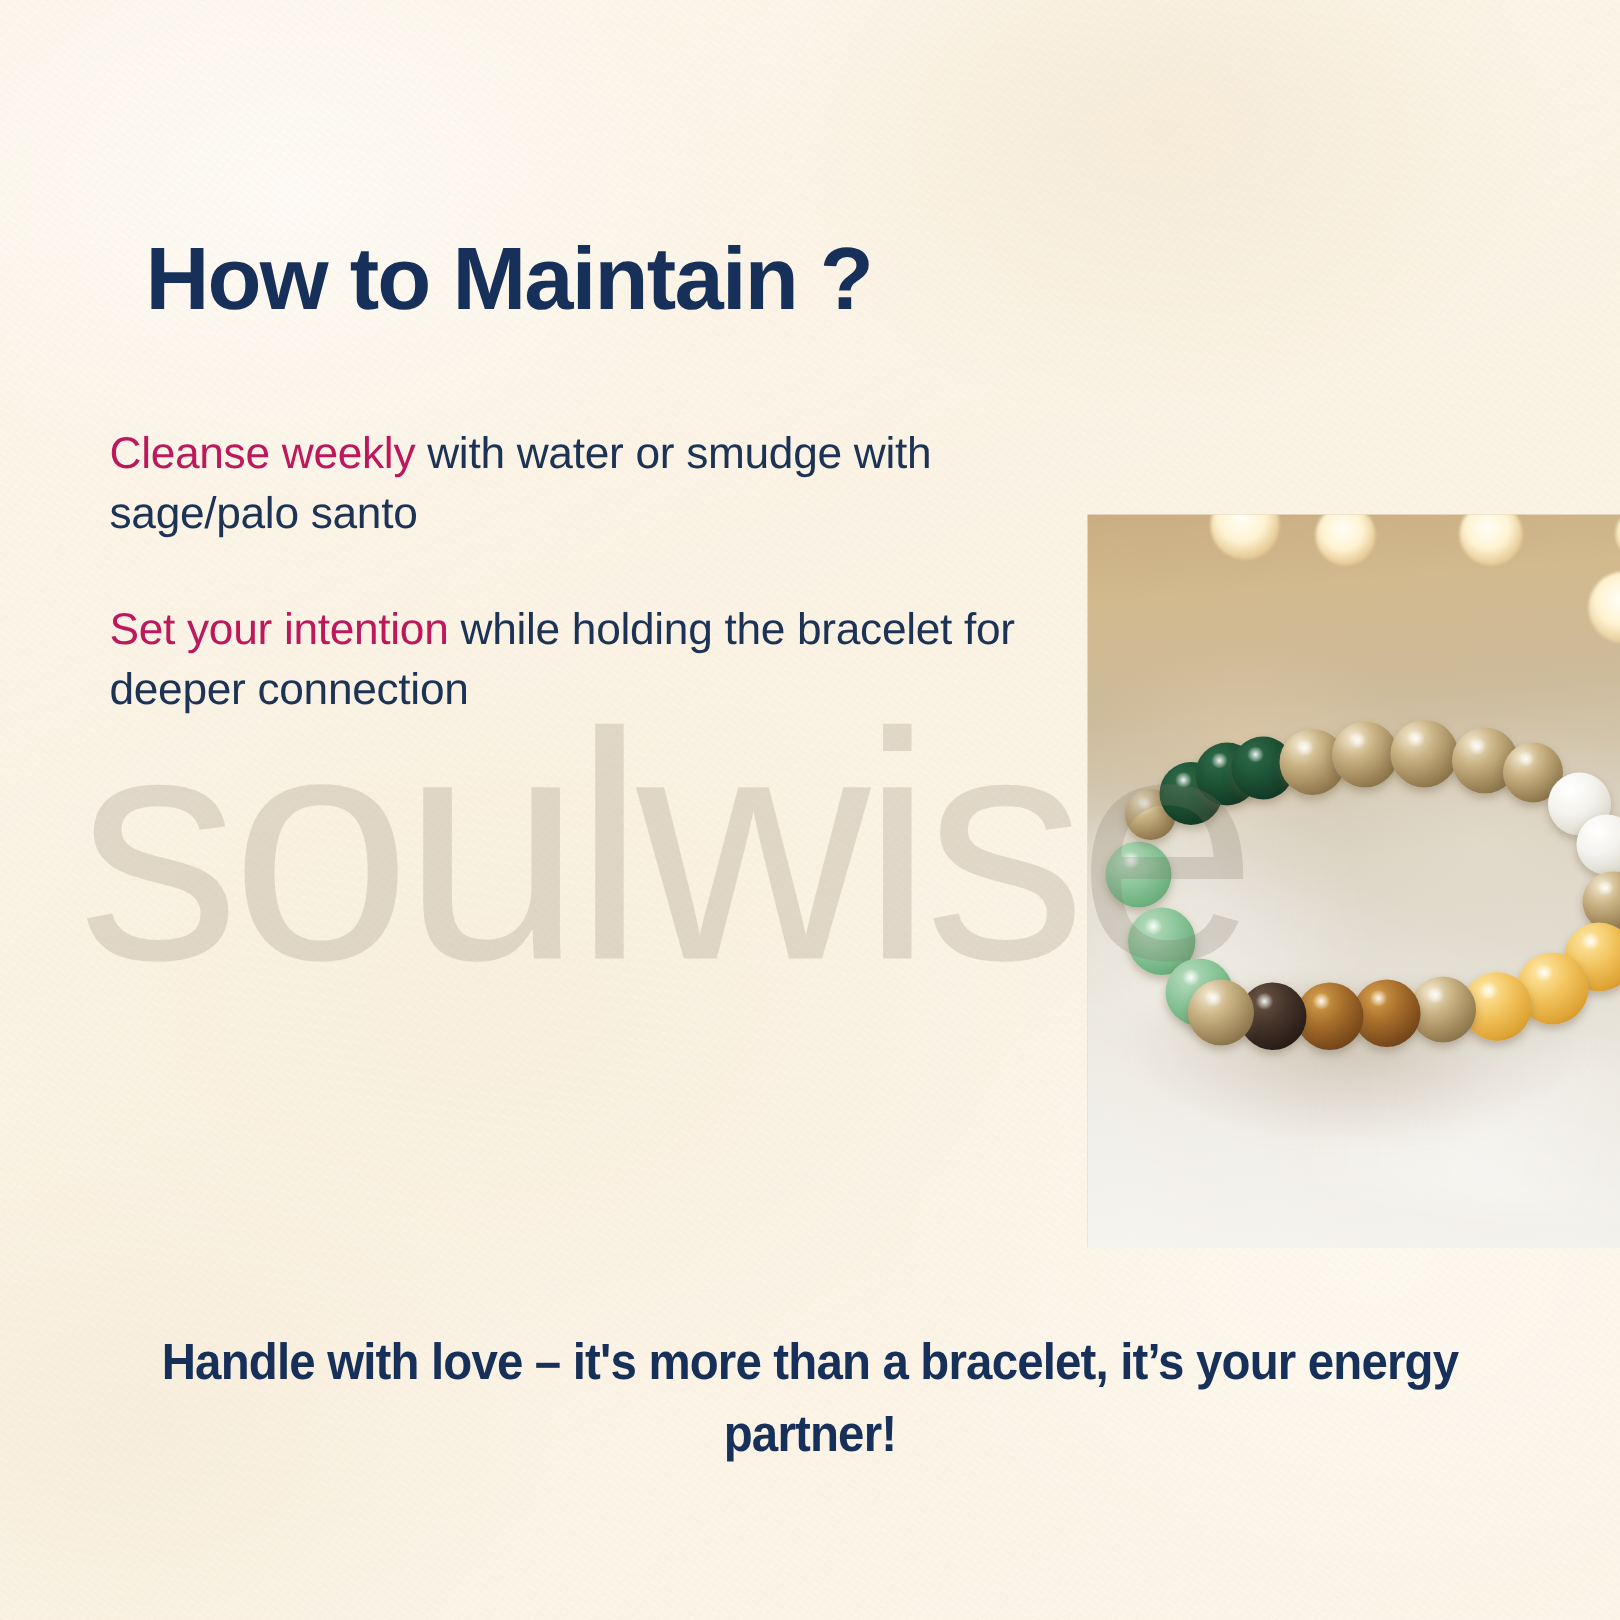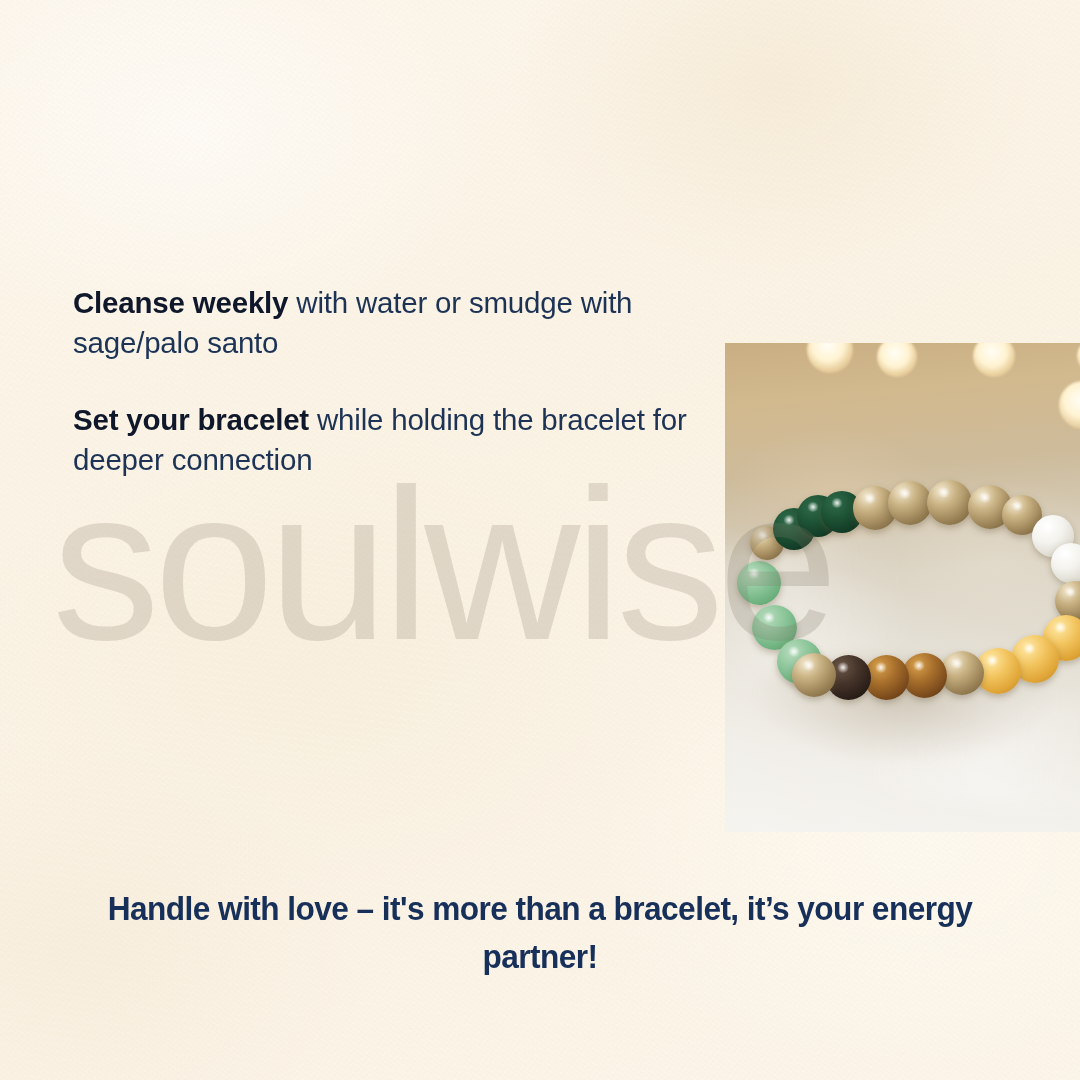--- a/index.html
+++ b/index.html
@@ -74,21 +74,21 @@
     width:650px;
   }
   .tip {
     font-size:29.5px;
     line-height:40px;
     color:#1C3355;
     letter-spacing:-.2px;
     margin-bottom:37px;
   }
   .tip:last-child { margin-bottom:0; }
-  .tip b { font-weight:bold; color:#0f172a;margin-top:36px; }
+  .tip b { font-weight:normal; color:#be185d;margin-top:36px; }
 
   
   #photo {
     position:absolute;
     left:725px; top:343px;
     width:355px; height:489px;
     overflow:hidden;
     background:#D8CBB4;
   }
   
@@ -184,27 +184,28 @@
 </head>
 <body>
 
 <div id="card">
 
   <div id="paper-texture"></div>
   <div id="paper-grain"></div>
 
   <div id="watermark">soulwise</div>
 
+  <h1 id="title">How to Maintain ?</h1>
 
   <div id="tips">
     <p class="tip">
       <b>Cleanse weekly</b><span> with water or smudge with sage/palo santo</span>
     </p>
     <p class="tip">
-      <b>Set your bracelet</b><span> while holding the bracelet for deeper connection</span>
+      <b>Set your intention</b><span> while holding the bracelet for deeper connection</span>
     </p>
   </div>
 
   <div id="photo">
     <div id="photo-bg"></div>
     <div id="bokeh-lights">
         <div class="bokeh" style="left: 82px; top: -16px; width: 46px; height: 46px;"></div>
         <div class="bokeh" style="left: 152px; top: -6px; width: 40px; height: 40px;"></div>
         <div class="bokeh" style="left: 248px; top: -8px; width: 42px; height: 42px;"></div>
         <div class="bokeh" style="left: 334px; top: 38px; width: 48px; height: 48px;"></div>

